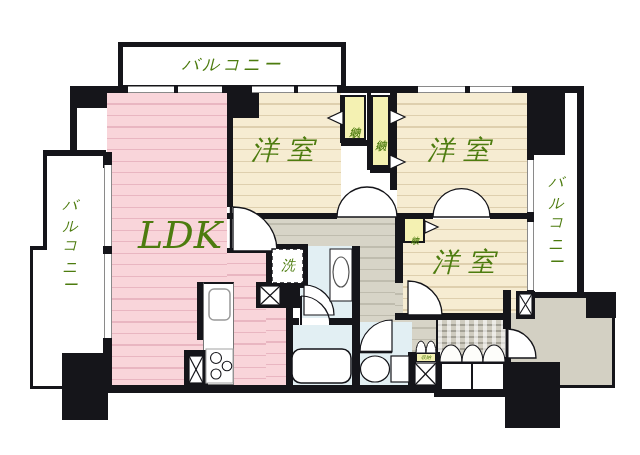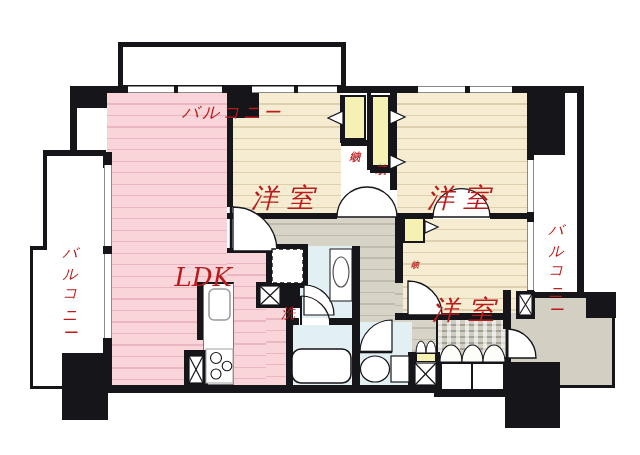--- a/index.html
+++ b/index.html
@@ -14,21 +14,21 @@
   .f-porch{background:#d3d0c3;}
   .f-white{background:#ffffff;}
   .f-tile{background-color:#cfccc0;
     background-image:repeating-linear-gradient(90deg,rgba(255,255,255,.6) 0 4px,rgba(0,0,0,0) 4px 9px),
                      repeating-linear-gradient(0deg,rgba(80,78,68,.35) 0 1.5px,rgba(0,0,0,0) 1.5px 6px);}
   .balc-top{position:absolute;left:118px;top:42px;width:228px;height:48px;background:#fff;border:5px solid #15151a;box-sizing:border-box;}
   .closet{position:absolute;background:#f4f1b2;border:2px solid #15151a;box-sizing:border-box;
           display:flex;align-items:center;justify-content:center;}
   .winh{position:absolute;background:#fff;border-top:1.6px solid #8a8a8a;border-bottom:1.6px solid #8a8a8a;box-sizing:border-box;}
   .winv{position:absolute;background:#fff;border-left:1.6px solid #8a8a8a;border-right:1.6px solid #8a8a8a;box-sizing:border-box;}
-  .lbl{position:absolute;font-style:italic;color:#b91c1c;line-height:1;white-space:nowrap;margin-top:48px;}
+  .lbl{position:absolute;font-style:italic;color:#4d7c0f;line-height:1;white-space:nowrap;}
   .vtext{writing-mode:vertical-rl;text-orientation:upright;}
   .counter{position:absolute;left:203px;top:282px;width:31px;height:103px;background:#fff;
            border:1px solid #777;border-top:2px solid #15151a;box-sizing:border-box;}
   svg.ovl{position:absolute;left:0;top:0;pointer-events:none;}
 </style>
 </head>
 <body>
 
 <div id="plan">
 
@@ -206,18 +206,18 @@
 
     <polygon points="343,111 343,125 328,118" fill="#ffffff" stroke="#15151a" stroke-width="1.2"></polygon>
     <polygon points="390,110 390,124 405,117" fill="#ffffff" stroke="#15151a" stroke-width="1.2"></polygon>
     <polygon points="390,155 390,169 405,162" fill="#ffffff" stroke="#15151a" stroke-width="1.2"></polygon>
     <polygon points="425,221 425,233 438,227" fill="#ffffff" stroke="#15151a" stroke-width="1.2"></polygon>
   </svg>
 
   <div class="lbl" style="left:130px;top:56px;width:205px;text-align:center;font-size:17px;letter-spacing:3px;">バルコニー</div>
   <div class="lbl vtext" style="left:62px;top:188px;height:160px;font-size:15px;letter-spacing:5px;">バルコニー</div>
   <div class="lbl vtext" style="left:548px;top:165px;height:160px;font-size:15px;letter-spacing:5px;">バルコニー</div>
-  <div class="lbl" style="left:138px;top:216px;width:94px;text-align:right;font-size:26px;">LDK</div>
+  <div class="lbl" style="left:138px;top:216px;width:94px;text-align:left;font-size:38px;">LDK</div>
   <div class="lbl" style="left:238px;top:136px;width:98px;text-align:center;font-size:27px;letter-spacing:9px;">洋室</div>
   <div class="lbl" style="left:410px;top:136px;width:106px;text-align:center;font-size:27px;letter-spacing:9px;">洋室</div>
   <div class="lbl" style="left:418px;top:248px;width:100px;text-align:center;font-size:27px;letter-spacing:9px;">洋室</div>
   <div class="lbl" style="left:276px;top:258px;width:24px;text-align:center;font-size:14px;">洗</div>
 </div>
 
 </body></html>

